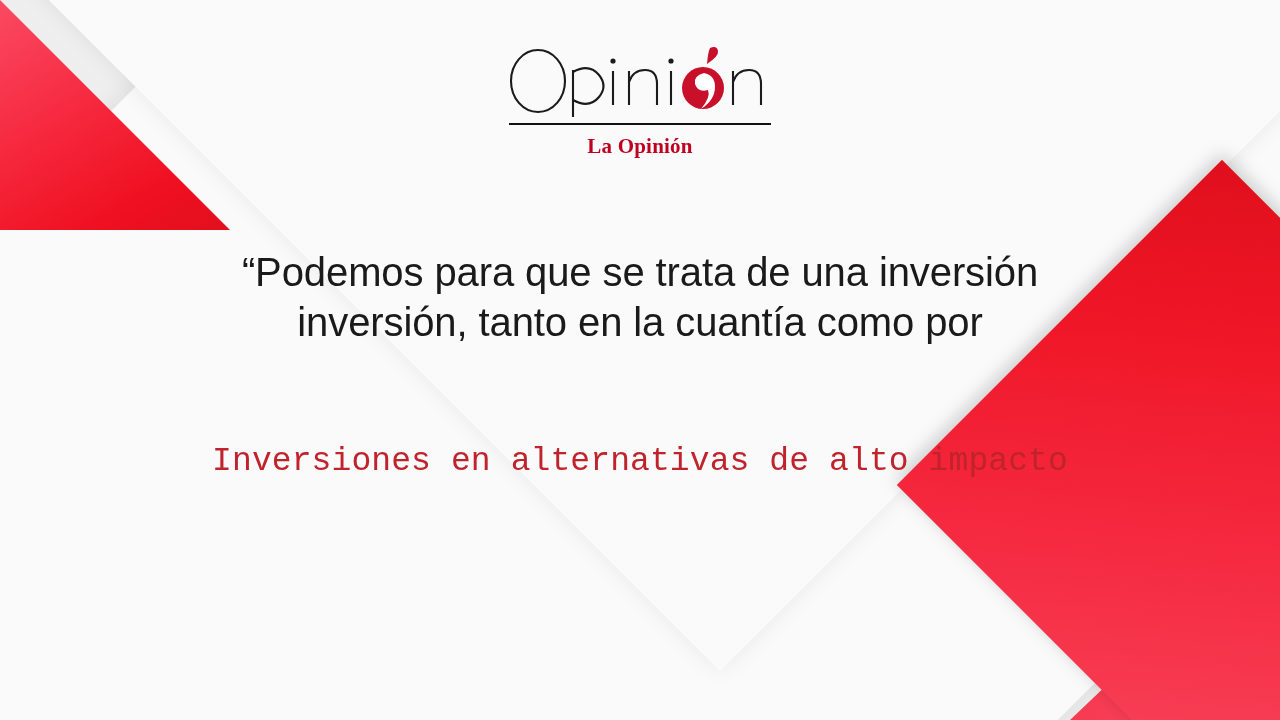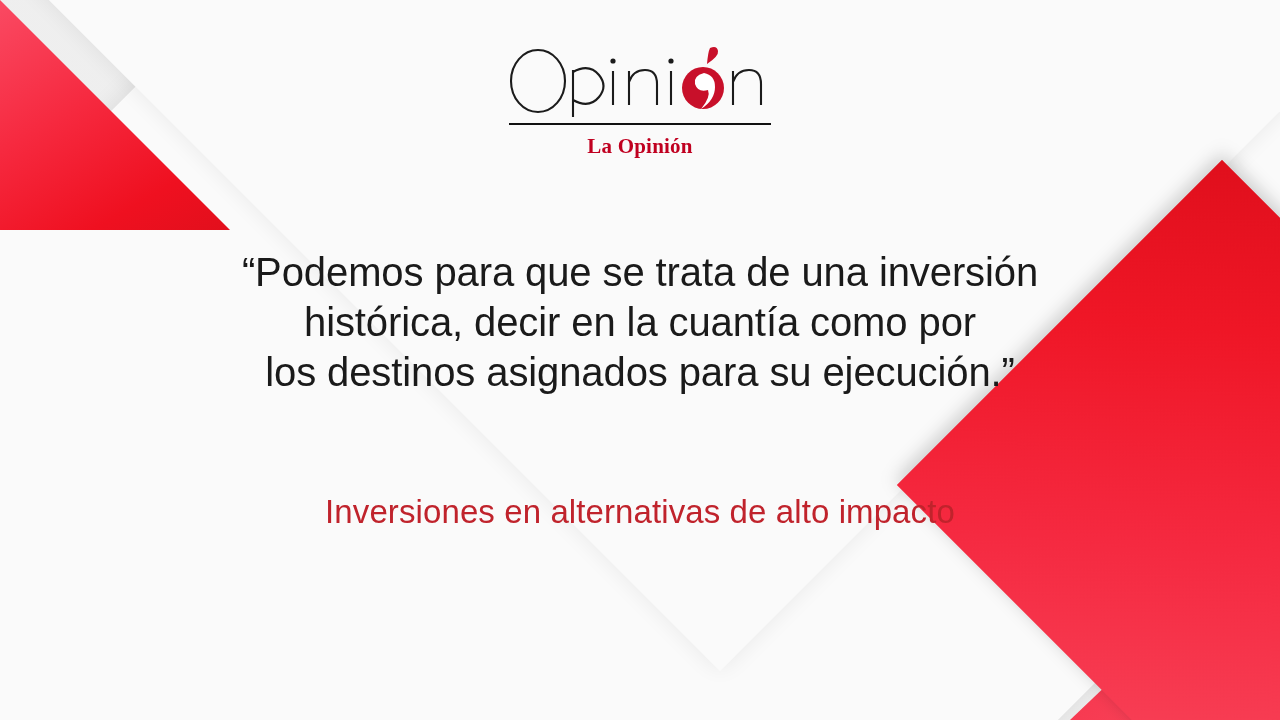--- a/index.html
+++ b/index.html
@@ -179,21 +179,21 @@
   .quote-line {
     display: block;
     white-space: pre;
   }
 
   
   .caption {
     margin-top: 96px;
     width: 1100px;
     text-align: center;
-    font-family: Liberation Sans, sans-serif;
+    font-family: Liberation Mono, monospace;
     font-size: 33px;
     font-weight: 300;
     color: #c0232c;
     letter-spacing: 0.1px;
   }
 </style>
 </head>
 <body>
 
 <div id="slide">
@@ -237,20 +237,19 @@
         <path d="M228 42 q4 -12 16 -12 q12 0 12 14 v21" fill="none" stroke="#1b1b1b" stroke-width="2.1"></path>
       </svg>
 
       <div class="logo-rule"></div>
 
       <div class="logo-sub">La Opinión</div>
     </div>
 
     <div class="quote">
       <span class="quote-line">“Podemos para que se trata de una inversión</span>
-      <span class="quote-line">histórica, decir en la cuantía como por</span>
-      <span class="quote-line">los destinos asignados para su ejecución.”</span>
+      <span class="quote-line">inversión, tanto en la cuantía como por</span>
     </div>
 
     <div class="caption">Inversiones en alternativas de alto impacto</div>
 
   </div>
 </div>
 
 </body></html>

